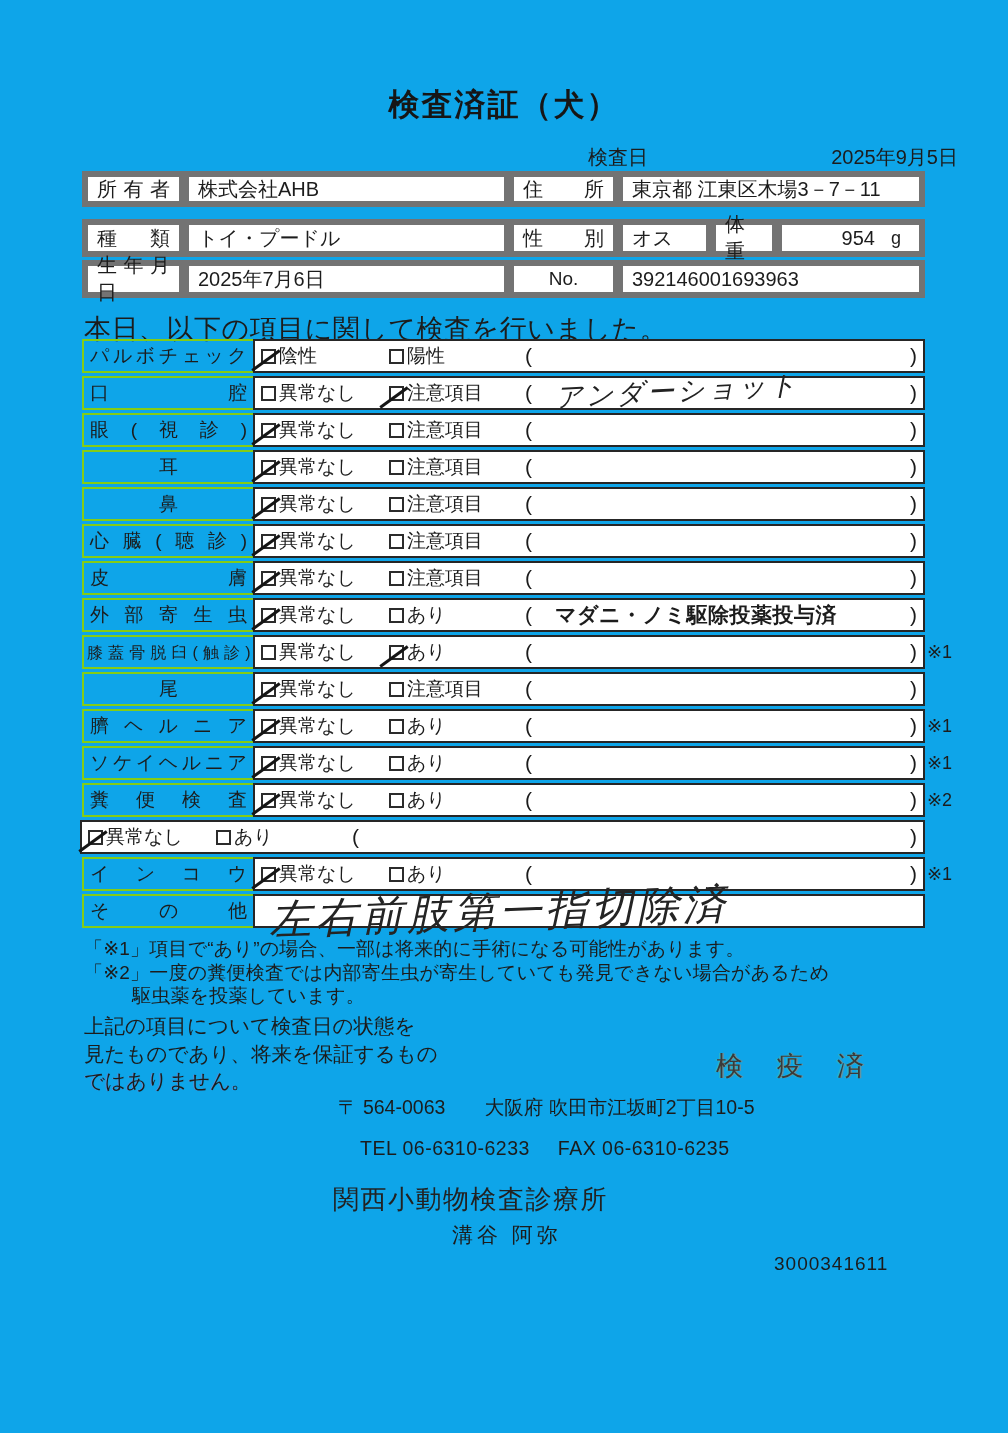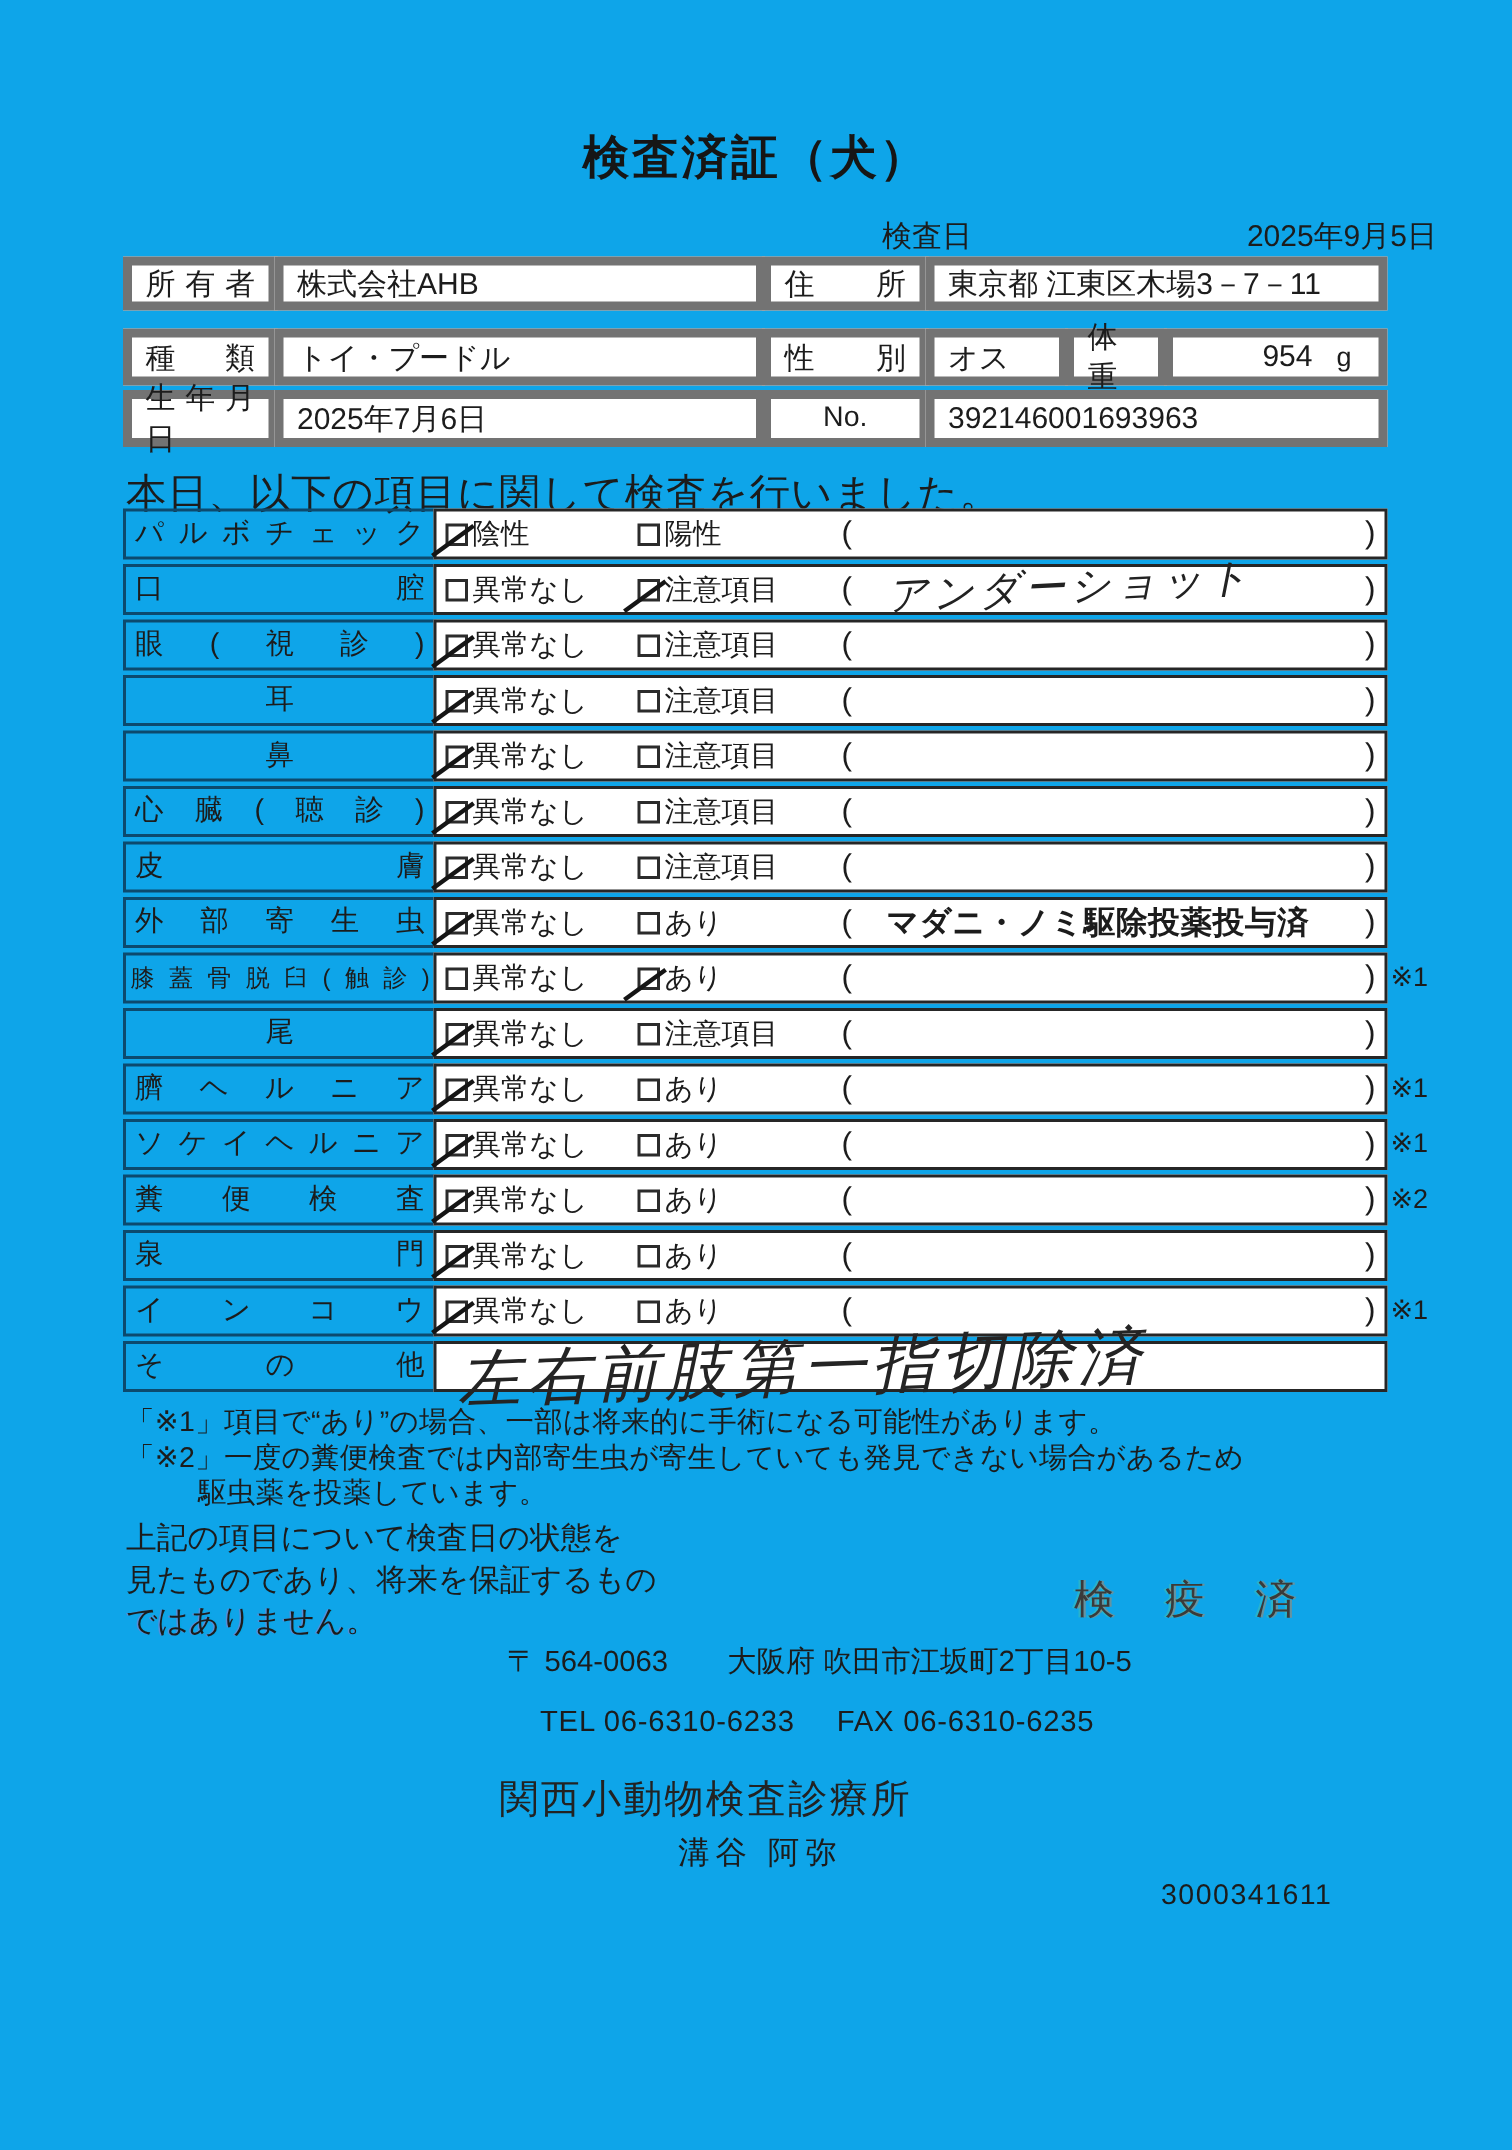--- a/index.html
+++ b/index.html
@@ -30,21 +30,21 @@
   .animal1 { top:219px; height:38px; }
   .animal2 { top:260px; height:38px; }
   .weight-cell { justify-content:flex-end; padding-right:18px; }
   .weight-cell .unit { margin-left:16px; font-size:18px; }
   .no-cell { justify-content:center; font-size:19px; }
 
   .intro { left:84px; top:311px; font-size:27px; letter-spacing:0.5px; }
 
   .check-table { left:82px; top:339px; width:843px; }
   .crow { position:relative; display:flex; height:34px; margin-bottom:3px; }
-  .clabel { width:209px; flex:none; border:2px solid #0c4a6e;
+  .clabel { width:173px; flex:none; border:2px solid #84cc16;
     font-size:19px; line-height:30px; padding:0 6px;
     text-align:justify; text-align-last:justify; overflow:hidden; white-space:nowrap; }
   .clabel.single { text-align-last:center; }
   .clabel.tight { font-size:16px; line-height:31px; padding:0 3px; letter-spacing:-0.5px; }
   .copts { flex:1; border:2px solid #262626; margin-left:-2px;
     display:flex; align-items:center; padding-left:6px; position:relative; background:#fff; }
   .opt { display:flex; align-items:center; font-size:19px; }
   .opt1 { width:128px; flex:none; }
   .opt2 { width:134px; flex:none; }
   .cb { width:15px; height:15px; border:2px solid #2b2b2b; margin-right:3px;
@@ -388,21 +388,20 @@
       </span>
       <span class="parenwrap">
         <span>(</span>
         <span class="parenval"></span>
         <span>)</span>
       </span>
     </div>
     <span class="rowmark">※2</span>
   </div>
       <div class="crow">
-    <div class="clabel">泉門</div>
     <div class="copts">
       <span class="opt opt1">
         <span class="cb checked"></span>
         <span class="optlabel">異常なし</span>
       </span>
       <span class="opt opt2">
         <span class="cb"></span>
         <span class="optlabel">あり</span>
       </span>
       <span class="parenwrap">

